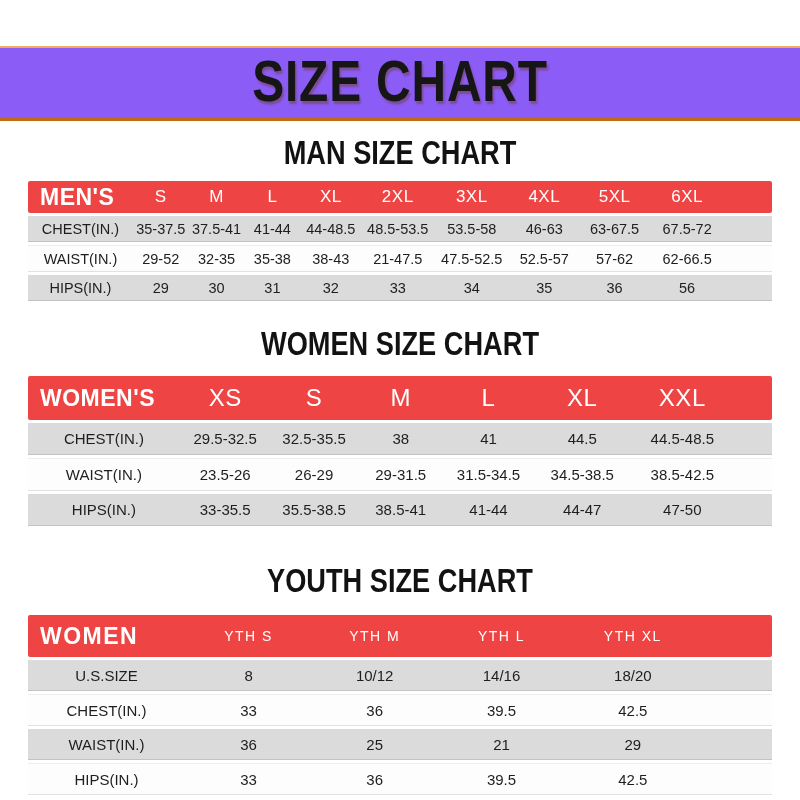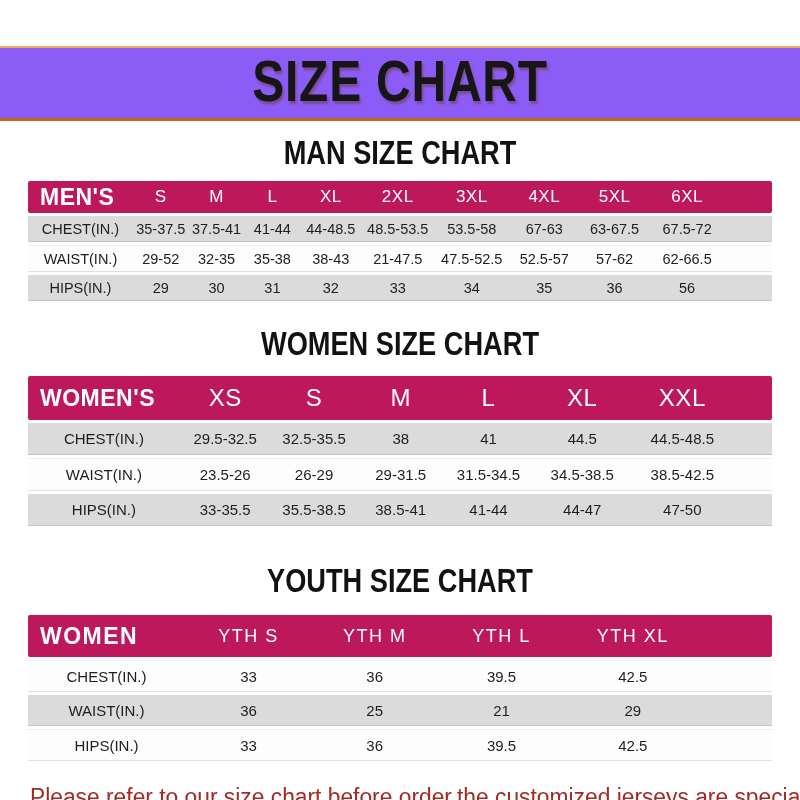--- a/index.html
+++ b/index.html
@@ -44,21 +44,21 @@
     width:744px;
     margin:0 auto;
     border-collapse:separate;
     border-spacing:0 3px;
     table-layout:fixed;
   }
   .tm0{margin-top:6px}
   .tm1{margin-top:10px}
   .tm2{margin-top:12px}
   .header-row th{
-    background:#be185d;
+    background:#ef4444;
     color:#ffffff;
     font-weight:400;
     font-size:17px;
     text-align:center;
     letter-spacing:0.5px;
   }
   .header-row th:first-child{border-radius:2px 0 0 2px}
   .header-row th:last-child{border-radius:0 2px 2px 0}
   .group-label{
     font-weight:800 !important;
@@ -82,21 +82,21 @@
     background:#FDFDFD;
     border-top:1px solid #eeeeee;
     border-bottom:1px solid #e2e2e2;
   }
   .row-label{font-size:15px}
   
   .t0 .header-row th{height:30px}
   .t0 td{height:23px; font-size:14.5px}
   .t1 .header-row th{height:42px; font-size:24px}
   .t1 td{height:29px}
-  .t2 .header-row th{height:40px; font-size:18px; letter-spacing:1.5px}
+  .t2 .header-row th{height:40px; font-size:14px; letter-spacing:1.5px}
   .t2 td{height:28px}
   
   .footer{
     margin:18px 0 0 30px;
     color:#A32B24;
     font-size:23.5px;
     line-height:1.32;
   }
   .footer p{margin:0; transform:scaleX(0.97); transform-origin:left center; white-space:nowrap;}
 </style>
@@ -141,21 +141,21 @@
         </thead>
         <tbody>
           <tr class="row-gray">
             <td class="row-label">CHEST(IN.)</td>
             <td>35-37.5</td>
             <td>37.5-41</td>
             <td>41-44</td>
             <td>44-48.5</td>
             <td>48.5-53.5</td>
             <td>53.5-58</td>
-            <td>67-63</td>
+            <td>46-63</td>
             <td>63-67.5</td>
             <td>67.5-72</td>
             <td></td>
           </tr>
           <tr class="row-white">
             <td class="row-label">WAIST(IN.)</td>
             <td>29-52</td>
             <td>32-35</td>
             <td>35-38</td>
             <td>38-43</td>
@@ -256,20 +256,28 @@
           <tr class="header-row">
             <th class="group-label">WOMEN</th>
             <th>YTH S</th>
             <th>YTH M</th>
             <th>YTH L</th>
             <th>YTH XL</th>
             <th></th>
           </tr>
         </thead>
         <tbody>
+          <tr class="row-gray">
+            <td class="row-label">U.S.SIZE</td>
+            <td>8</td>
+            <td>10/12</td>
+            <td>14/16</td>
+            <td>18/20</td>
+            <td></td>
+          </tr>
           <tr class="row-white">
             <td class="row-label">CHEST(IN.)</td>
             <td>33</td>
             <td>36</td>
             <td>39.5</td>
             <td>42.5</td>
             <td></td>
           </tr>
           <tr class="row-gray">
             <td class="row-label">WAIST(IN.)</td>

